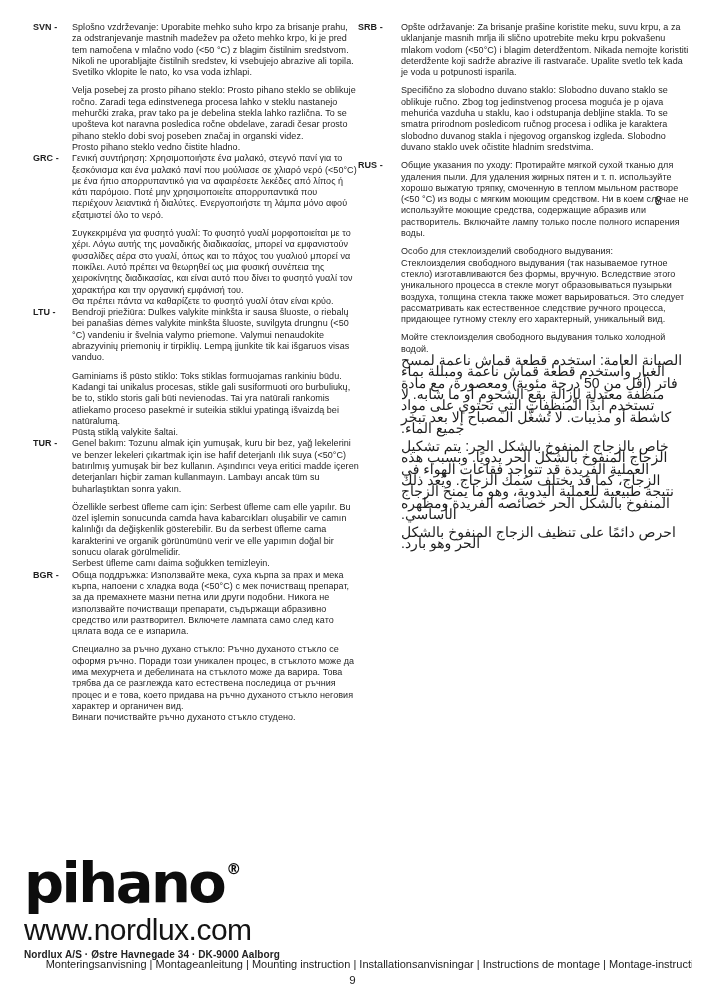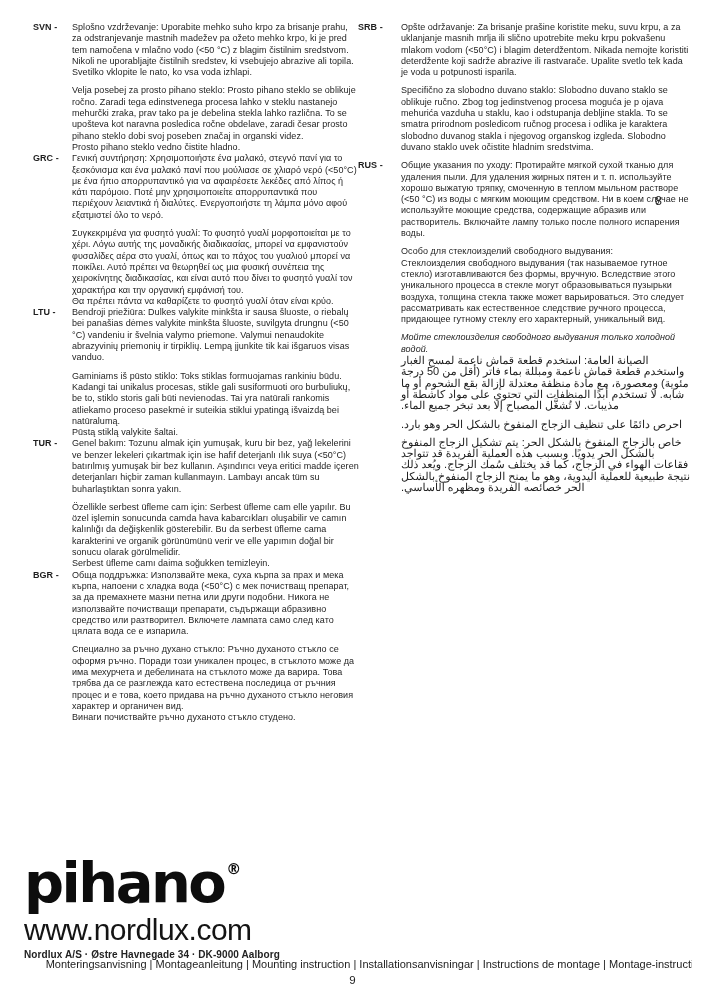--- a/index.html
+++ b/index.html
@@ -24,25 +24,25 @@
   .col-right .lang-section { grid-template-columns:43px 1fr; }
   .col-right .lang-section + .lang-section { margin-top:7px; }
 
   .lang-label { font-weight:bold; white-space:nowrap; }
 
   .lang-text p {
     white-space:pre-line;
     margin:0 0 7px 0;
   }
   .lang-text p:last-child { margin-bottom:0; }
-  .lang-text p.tight { margin-bottom:0;font-style:italic; }
+  .lang-text p.tight { margin-bottom:0; }
   .lang-text p.rtl {
     direction:rtl;
     text-align:left;
-    font-size:11px;
+    font-size:14px;
   }
 
   .stray-number {
     position:absolute; left:655px; top:194px;
     font-size:12.5px; color:#2a2a2a;
   }
 
   .brand { position:absolute; left:24px; top:854px; }
   .brand-logo {
     font-family:"DejaVu Sans", sans-serif;
@@ -152,22 +152,22 @@
     </section>
 
     <section class="lang-section">
       <div class="lang-label">RUS -</div>
       <div class="lang-text">
         <p>Общие указания по уходу: Протирайте мягкой сухой тканью для удаления пыли. Для удаления жирных пятен и т. п. используйте хорошо выжатую тряпку, смоченную в теплом мыльном растворе (&lt;50 °C) из воды с мягким моющим средством. Ни в коем случае не используйте моющие средства, содержащие абразив или растворитель. Включайте лампу только после полного испарения воды.</p>
         <p>Особо для стеклоизделий свободного выдувания:
 Стеклоизделия свободного выдувания (так называемое гутное стекло) изготавливаются без формы, вручную. Вследствие этого уникального процесса в стекле могут образовываться пузырьки воздуха, толщина стекла также может варьироваться. Это следует рассматривать как естественное следствие ручного процесса, придающее гутному стеклу его характерный, уникальный вид.</p>
         <p class="tight">Мойте стеклоизделия свободного выдувания только холодной водой.</p>
         <p class="rtl">الصيانة العامة: استخدم قطعة قماش ناعمة لمسح الغبار واستخدم قطعة قماش ناعمة ومبللة بماء فاتر (أقل من 50 درجة مئوية) ومعصورة، مع مادة منظفة معتدلة لإزالة بقع الشحوم أو ما شابه. لا تستخدم أبدًا المنظفات التي تحتوي على مواد كاشطة أو مذيبات. لا تُشغَّل المصباح إلا بعد تبخر جميع الماء.</p>
+        <p class="rtl">خاص بالزجاج المنفوخ بالشكل الحر: يتم تشكيل الزجاج المنفوخ بالشكل الحر يدويًا. وبسبب هذه العملية الفريدة قد تتواجد فقاعات الهواء في الزجاج، كما قد يختلف سُمك الزجاج. ويُعد ذلك نتيجة طبيعية للعملية اليدوية، وهو ما يمنح الزجاج المنفوخ بالشكل الحر خصائصه الفريدة ومظهره الأساسي.</p>
         <p class="rtl">احرص دائمًا على تنظيف الزجاج المنفوخ بالشكل الحر وهو بارد.</p>
-        <p class="rtl">خاص بالزجاج المنفوخ بالشكل الحر: يتم تشكيل الزجاج المنفوخ بالشكل الحر يدويًا. وبسبب هذه العملية الفريدة قد تتواجد فقاعات الهواء في الزجاج، كما قد يختلف سُمك الزجاج. ويُعد ذلك نتيجة طبيعية للعملية اليدوية، وهو ما يمنح الزجاج المنفوخ بالشكل الحر خصائصه الفريدة ومظهره الأساسي.</p>
       </div>
     </section>
 
   </div>
 
   <span class="stray-number">8</span>
 
   <div class="brand">
     <div class="brand-logo"><span>pihano</span><span class="reg">®</span></div>
     <div class="brand-site">www.nordlux.com</div>

